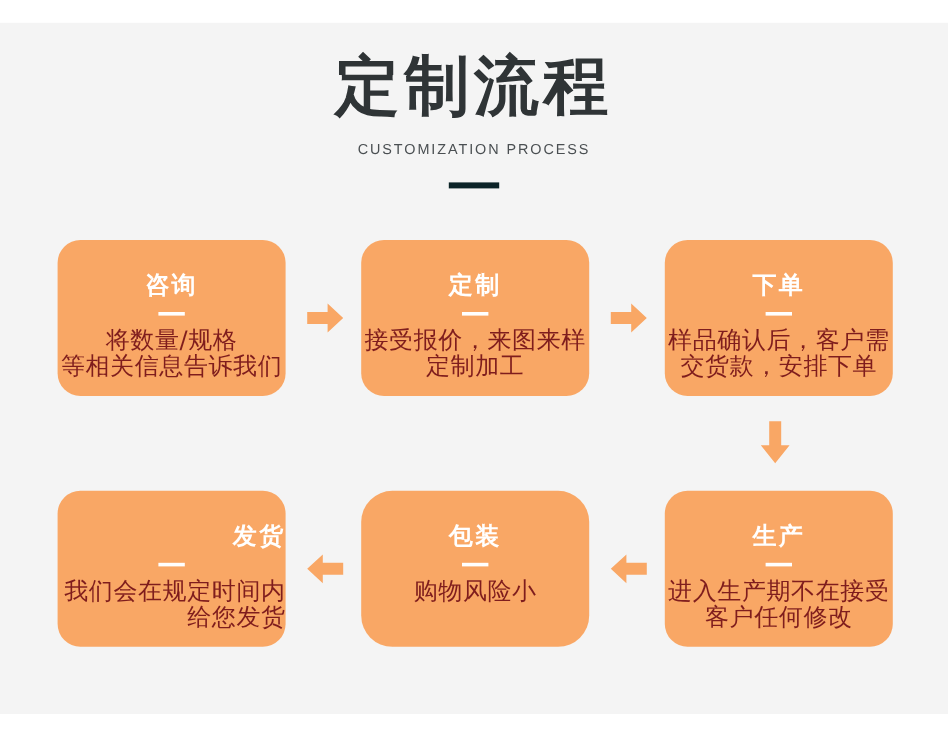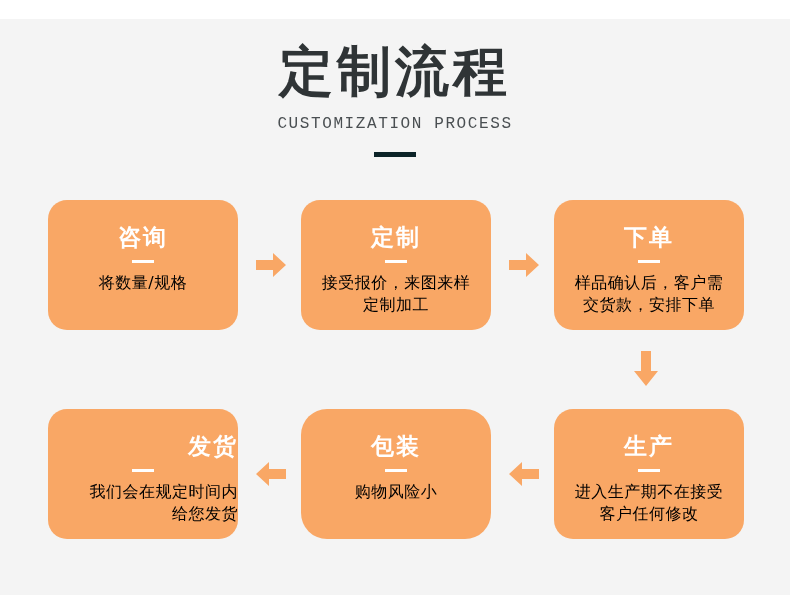--- a/index.html
+++ b/index.html
@@ -40,25 +40,25 @@
     font-size: 54px;
     line-height: 62px;
     font-weight: bold;
     color: #2f3436;
     letter-spacing: 4px;
     margin: 0;
     font-family: "DejaVu Sans", "Liberation Sans", sans-serif;
   }
   .title-en {
     margin: 12px 0 0 0;
-    font-size: 16px;
+    font-size: 12px;
     line-height: 18px;
     color: #4a4f52;
     letter-spacing: 1.6px;
-    font-family: Liberation Mono, monospace;
+    font-family: Liberation Sans, sans-serif;
   }
   .title-rule {
     width: 42px;
     height: 5px;
     background: #0b2327;
     margin: 19px auto 0 auto;
   }
 
   
   .card {
@@ -67,38 +67,38 @@
     height: 130px;
     background: #f9a765;
     border-radius: 19px;
     box-sizing: border-box;
     text-align: center;
     color: #ffffff;
   }
   .card-title {
     margin: 0;
     padding-top: 22px;
-    font-size: 23px;
+    font-size: 20px;
     line-height: 30px;
     font-weight: bold;
     letter-spacing: 2px;
     color: #ffffff;
     font-family: "DejaVu Sans", "Liberation Sans", sans-serif;
   }
   .card-rule {
     width: 22px;
     height: 3px;
     background: #ffffff;
     margin: 8px auto 9px auto;
   }
   .card-desc {
     margin: 0;
-    font-size: 16px;
+    font-size: 20px;
     line-height: 22px;
-    color: #000000;
+    color: #7f1d1d;
     letter-spacing: 0.5px;
     font-family: "DejaVu Sans", "Liberation Sans", sans-serif;
   }
 
   
   .c1 { left: 48px;  top: 200px; }
   .c2 { left: 301px; top: 200px; }
   .c3 { left: 554px; top: 200px; }
   .c4 { left: 554px; top: 409px; }
   .c5 { left: 301px; top: 409px; border-radius: 26px; }
@@ -125,20 +125,21 @@
   <div class="header">
     <h1 class="title-cn">定制流程</h1>
     <p class="title-en">CUSTOMIZATION PROCESS</p>
     <div class="title-rule"></div>
   </div>
 
   <div class="card c1">
     <h2 class="card-title">咨询</h2>
     <div class="card-rule"></div>
     <p class="card-desc">将数量/规格</p>
+    <p class="card-desc">等相关信息告诉我们</p>
   </div>
 
   <div class="card c2">
     <h2 class="card-title">定制</h2>
     <div class="card-rule"></div>
     <p class="card-desc">接受报价，来图来样</p>
     <p class="card-desc">定制加工</p>
   </div>
 
   <div class="card c3">

